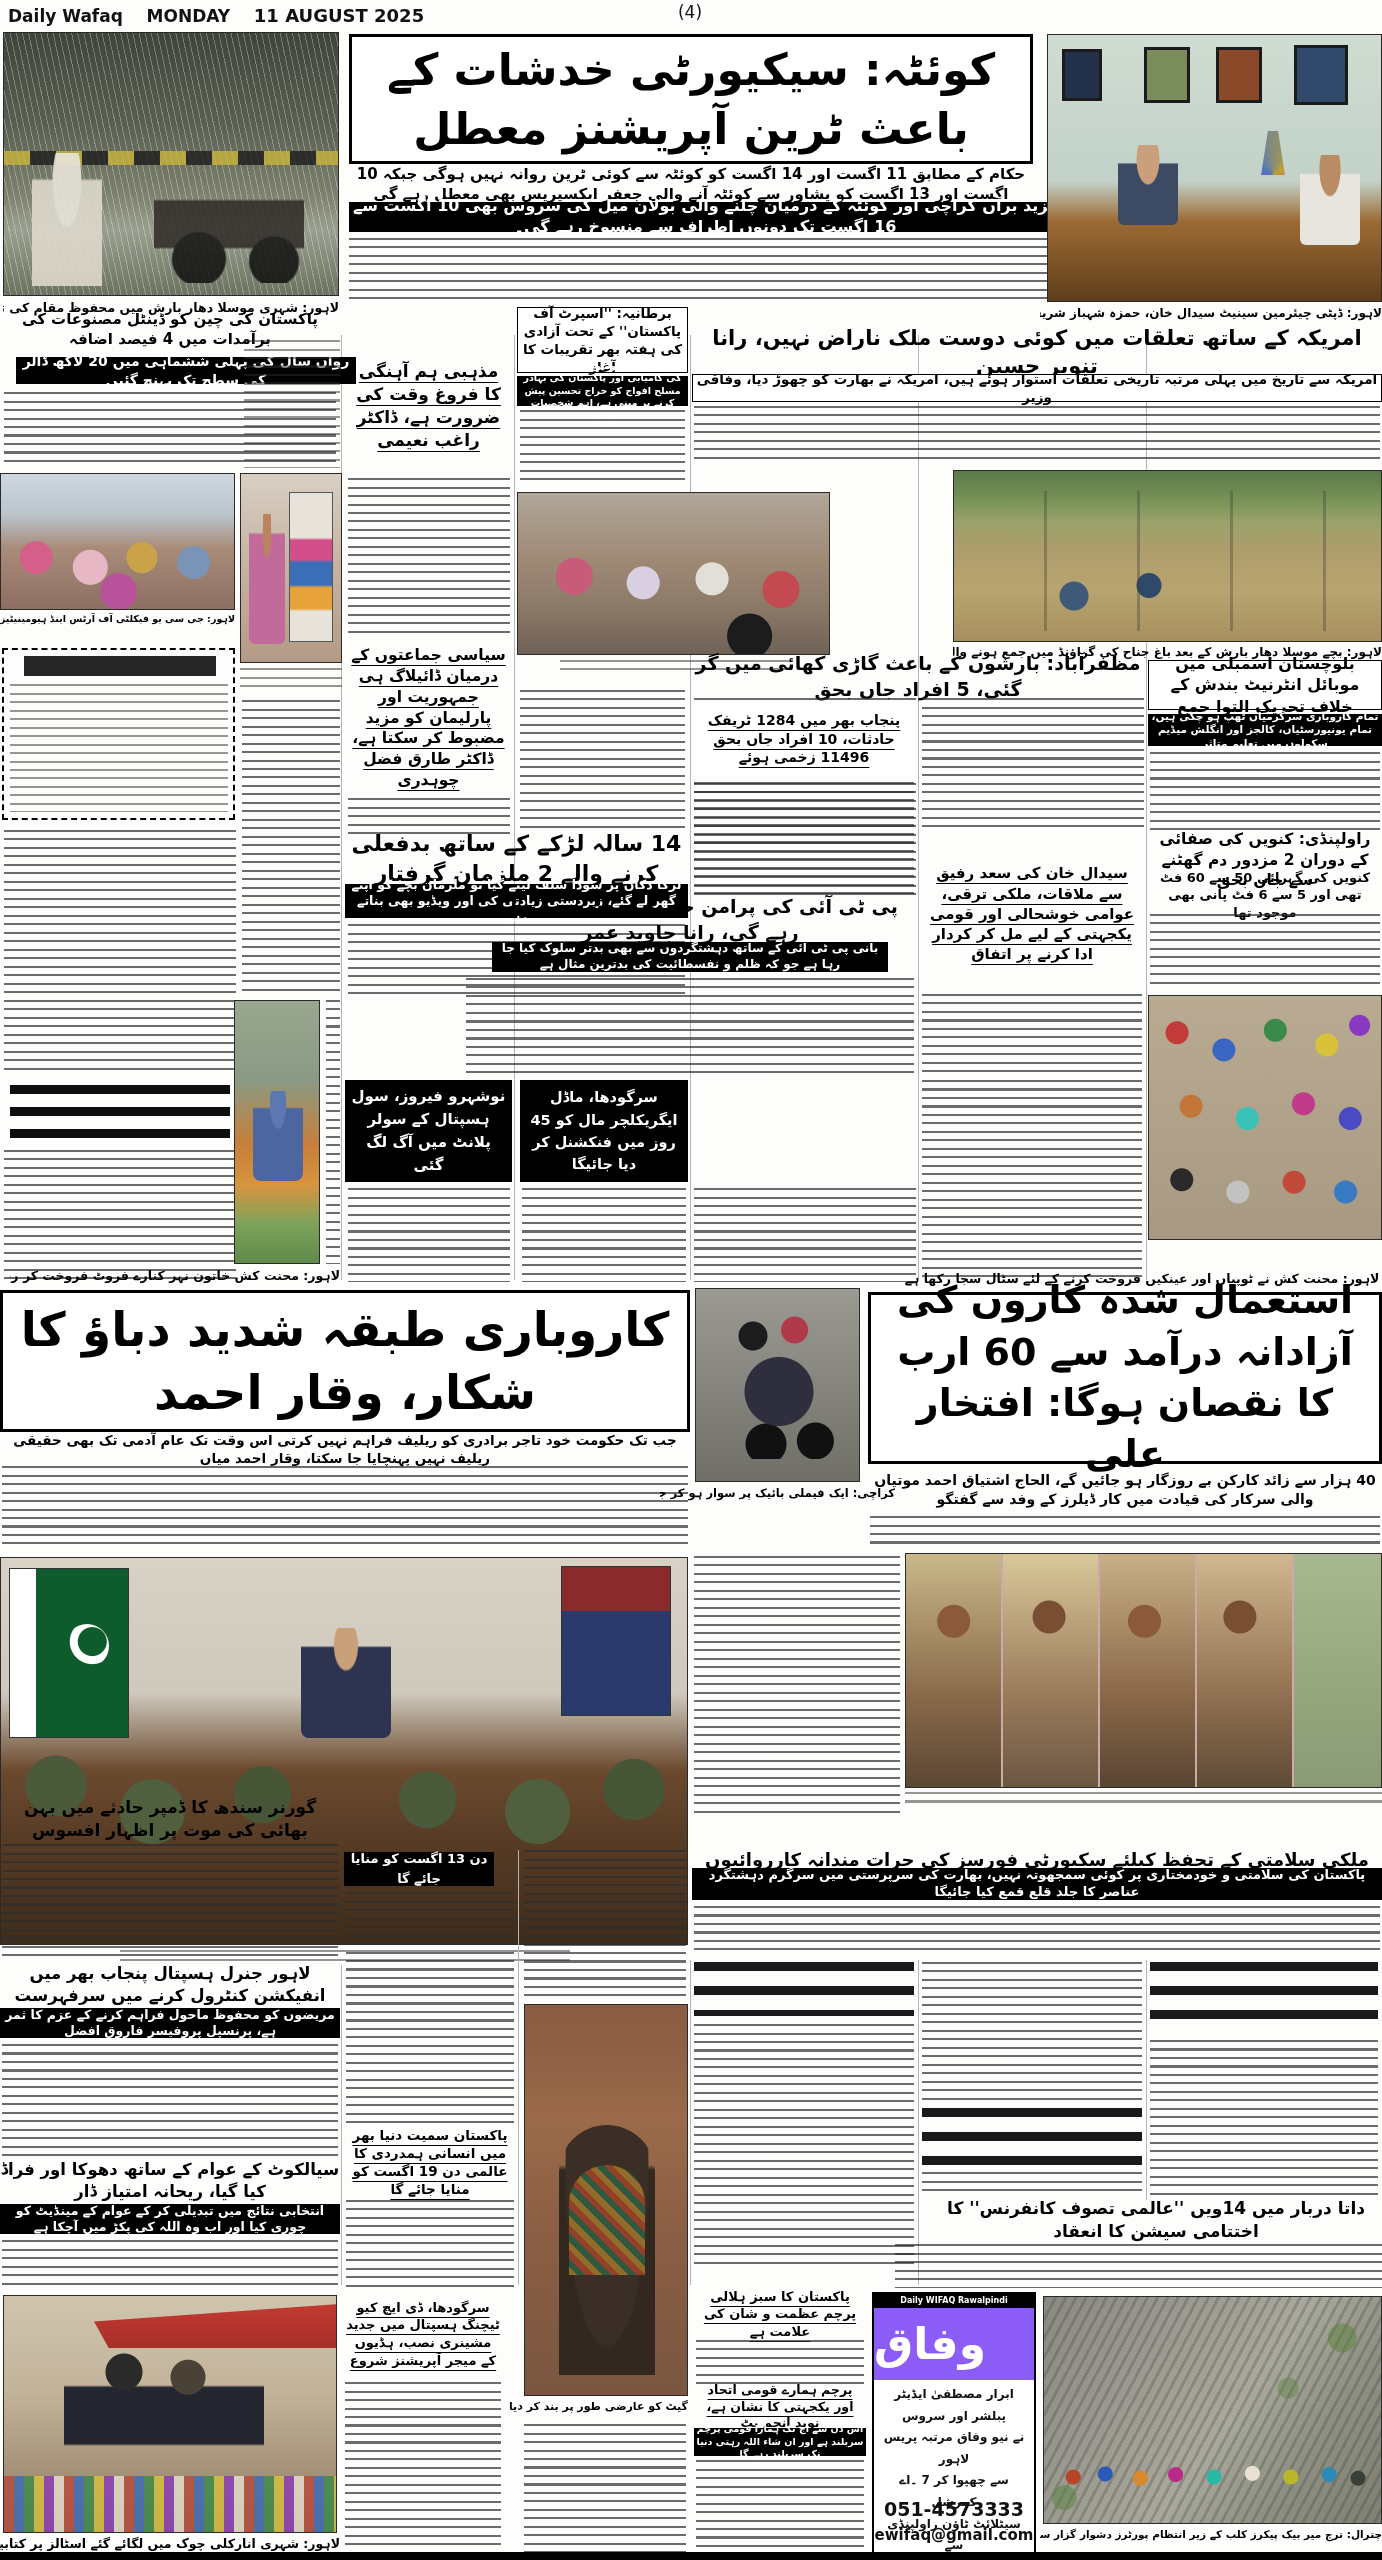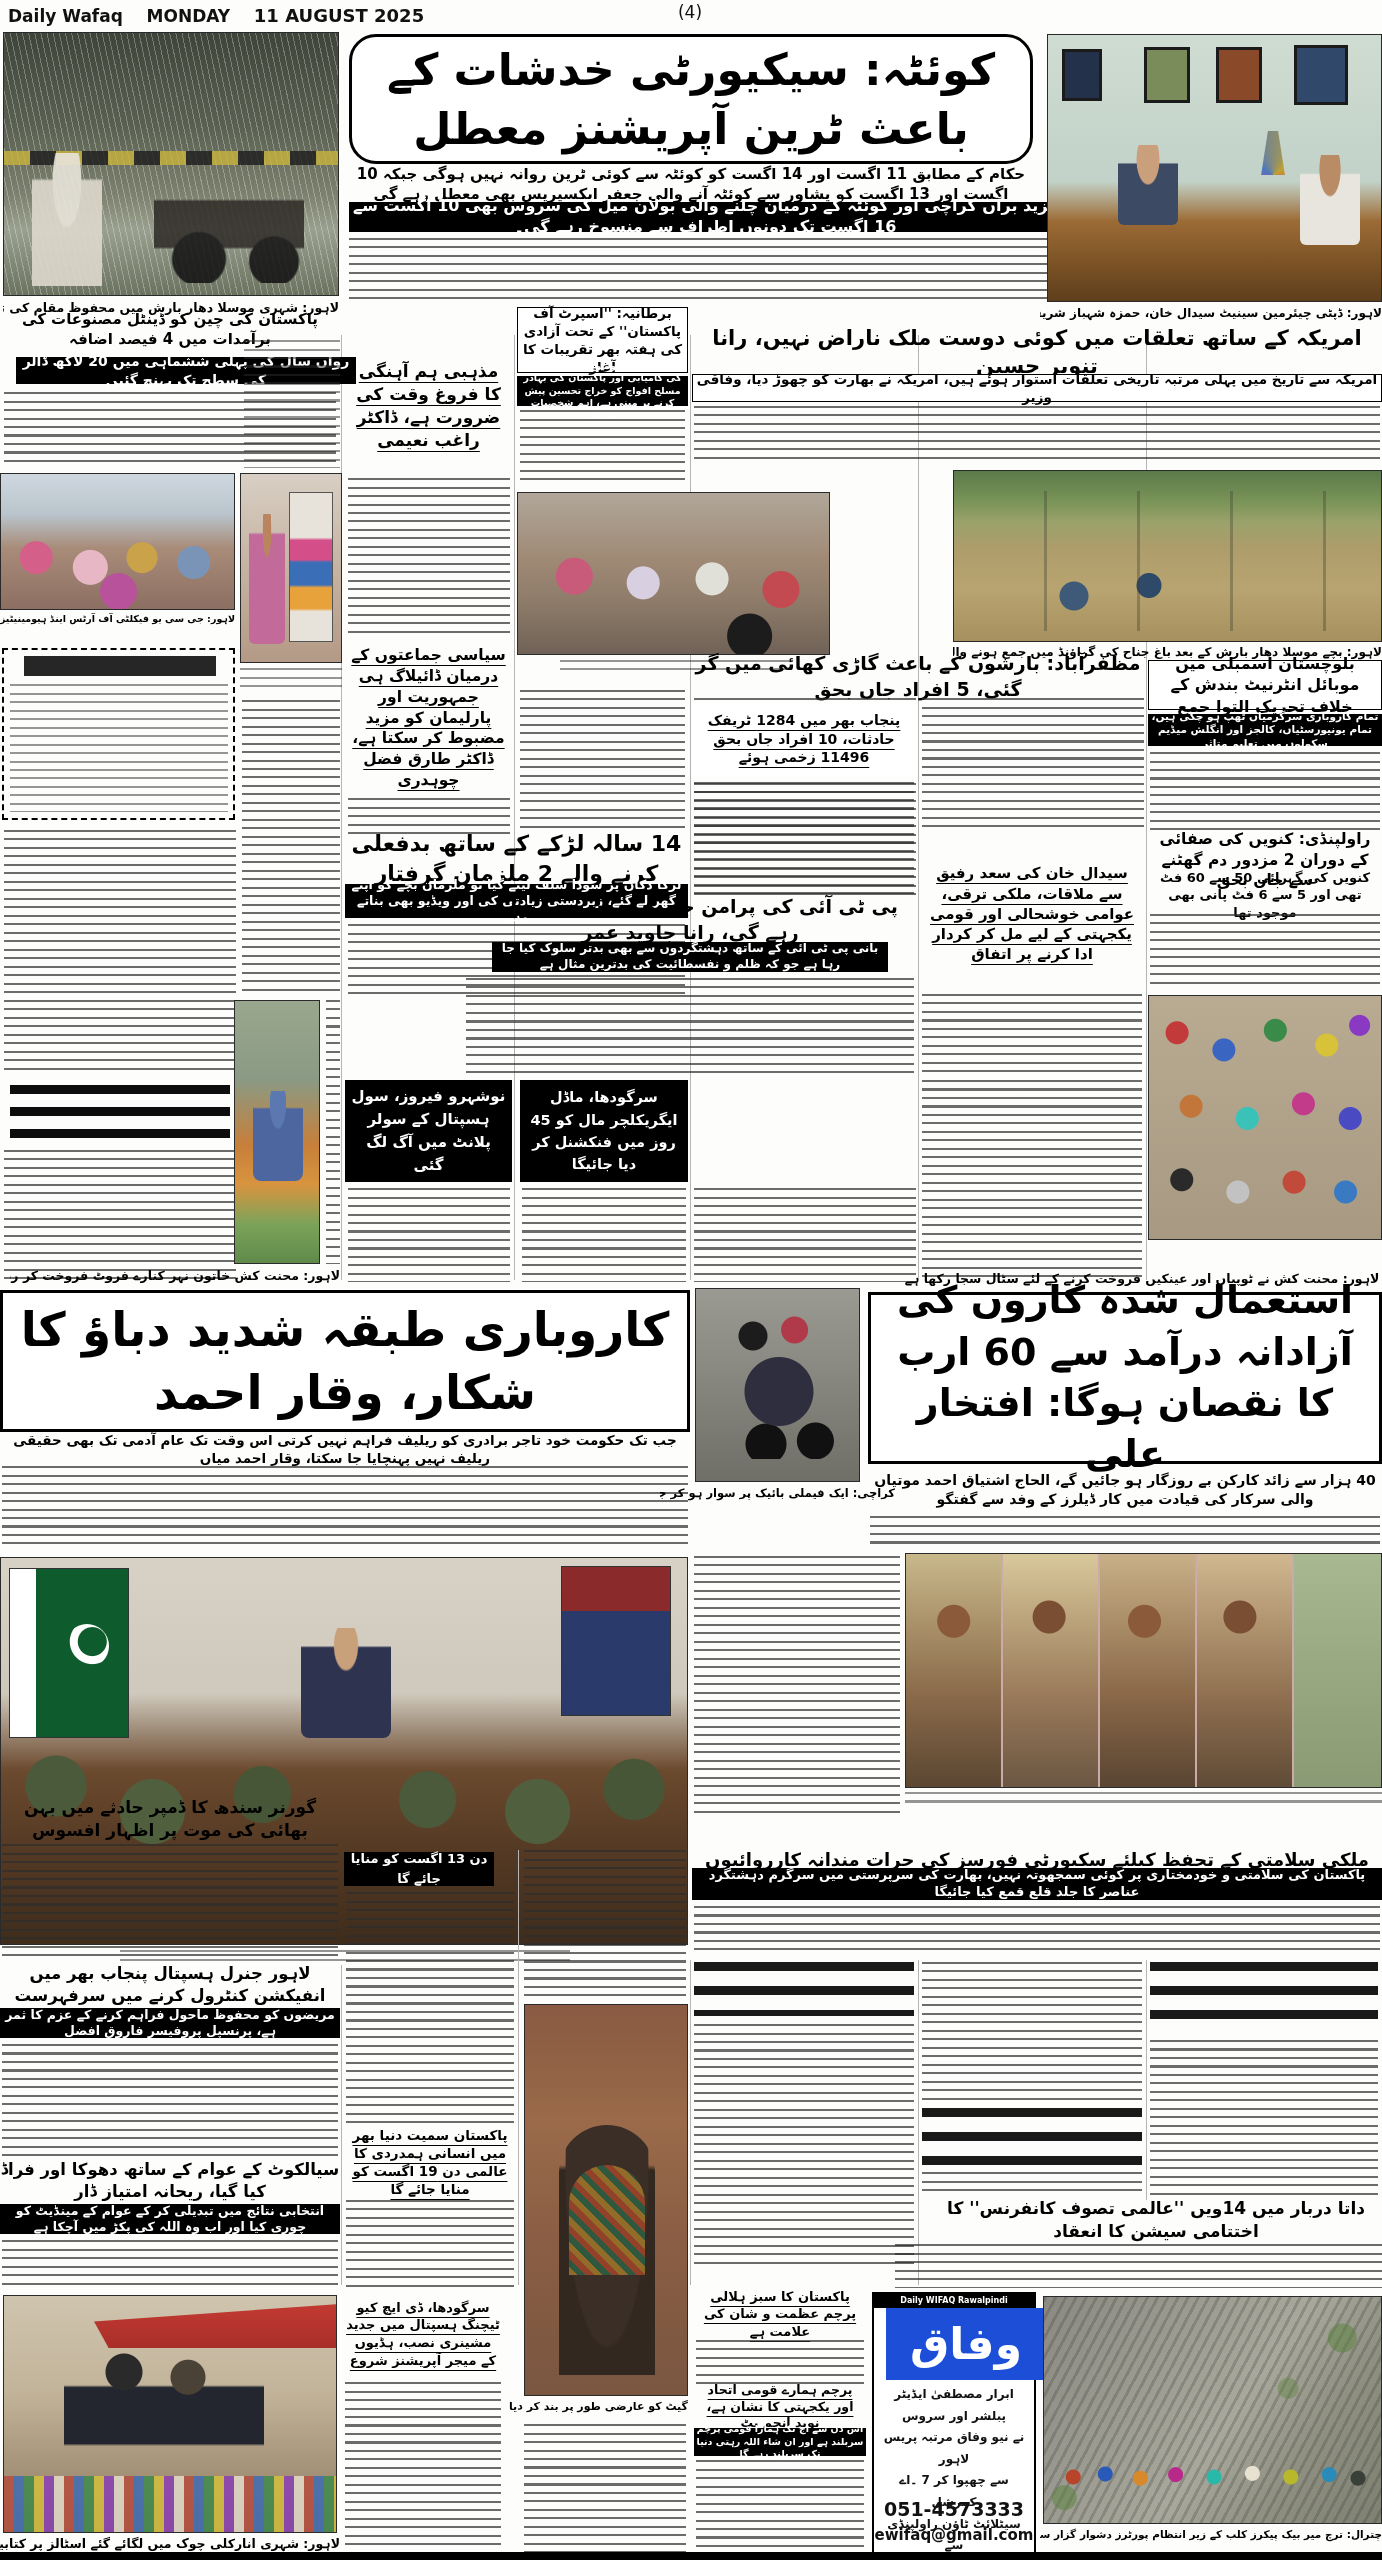--- a/index.html
+++ b/index.html
@@ -48,21 +48,21 @@
          background:repeating-linear-gradient(78deg,rgba(255,255,255,.28) 0 1px,transparent 1px 6px);"></div>
     <div class="abs" style="left:0;top:118px;width:336px;height:14px;
          background:repeating-linear-gradient(90deg,#c9b43c 0 26px,#1c1c1c 26px 52px);opacity:.8;"></div>
     <div class="abs" style="left:28px;top:120px;width:70px;height:140px;
          background:radial-gradient(ellipse at 50% 20%,#e8e4da 0 28%,transparent 30%),linear-gradient(180deg,transparent 18%,#ddd8cc 20% 95%,transparent 95%);opacity:.9;border-radius:8px;"></div>
     <div class="abs" style="left:150px;top:130px;width:150px;height:120px;
          background:radial-gradient(circle at 30% 80%,#111 0 26px,transparent 28px),radial-gradient(circle at 80% 82%,#111 0 24px,transparent 26px),linear-gradient(180deg,transparent 30%,#2e2a26 32% 70%,transparent 72%);opacity:.85;"></div>
   </div>
   <div class="cap" style="left:3px;top:300px;width:336px;height:18px;">لاہور: شہری موسلا دھار بارش میں محفوظ مقام کی تلاش میں ہیں</div>
 
-  <div class="hl box" style="left:349px;top:34px;width:684px;height:130px;font-size:44px;padding:0 25px;border-radius:27px;">کوئٹہ: سیکیورٹی خدشات کے باعث ٹرین آپریشنز معطل</div>
+  <div class="hl box" style="left:349px;top:34px;width:684px;height:130px;font-size:44px;padding:0 25px;">کوئٹہ: سیکیورٹی خدشات کے باعث ٹرین آپریشنز معطل</div>
   <div class="hl" style="left:349px;top:169px;width:684px;height:30px;font-size:15px;">حکام کے مطابق 11 اگست اور 14 اگست کو کوئٹہ سے کوئی ٹرین روانہ نہیں ہوگی جبکہ 10 اگست اور 13 اگست کو پشاور سے کوئٹہ آنے والی جعفر ایکسپریس بھی معطل رہے گی</div>
   <div class="bar" style="left:349px;top:202px;width:713px;height:30px;font-size:16px;">مزید برآں کراچی اور کوئٹہ کے درمیان چلنے والی بولان میل کی سروس بھی 10 اگست سے 16 اگست تک دونوں اطراف سے منسوخ رہے گی۔</div>
   <div class="st" style="left:349px;top:238px;width:713px;height:62px;"></div>
 
   <div class="ph" style="left:1047px;top:34px;width:335px;height:268px;
               background:linear-gradient(180deg,#cfdcd2 0%,#c2d2c8 55%,#9c6b35 70%,#7d5426 85%,#5e3e1c 100%);">
     <div class="pframe" style="left:14px;top:14px;width:34px;height:46px;"></div>
     <div class="pframe" style="left:96px;top:12px;width:40px;height:50px;background:#7a8c5a;"></div>
     <div class="pframe" style="left:168px;top:12px;width:40px;height:50px;background:#8a4a2a;"></div>
     <div class="pframe" style="left:246px;top:10px;width:48px;height:54px;background:#30486a;"></div>
@@ -292,21 +292,21 @@
   <div class="st" style="left:345px;top:2382px;width:156px;height:172px;"></div>
 
   <div class="hl ruled" style="left:694px;top:2292px;width:172px;height:44px;font-size:13px;padding:0 3px;">پاکستان کا سبز ہلالی پرچم عظمت و شان کی علامت ہے</div>
   <div class="st" style="left:696px;top:2340px;width:168px;height:46px;"></div>
   <div class="hl ruled" style="left:694px;top:2390px;width:172px;height:34px;font-size:12.5px;padding:0 3px;">پرچم ہمارے قومی اتحاد اور یکجہتی کا نشان ہے، نوید انجم بٹ</div>
   <div class="bar" style="left:694px;top:2428px;width:172px;height:28px;font-size:9.5px;padding:0 2px;">اس دن سے آج تک ہمارا قومی پرچم سربلند ہے اور ان شاء اللہ رہتی دنیا تک سربلند رہے گا</div>
   <div class="st" style="left:696px;top:2460px;width:168px;height:94px;"></div>
 
   <div class="abs" style="left:872px;top:2292px;width:164px;height:262px;border:2px solid #000;background:#fff;">
     <div class="abs" style="left:0;top:0;width:160px;height:14px;background:#000;color:#fff;font:bold 8px 'DejaVu Sans',sans-serif;text-align:center;line-height:14px;">Daily WIFAQ Rawalpindi</div>
-    <div class="abs" style="left:12px;top:14px;width:160px;height:72px;background:#1d4ed8;color:#fff;font:bold 44px 'DejaVu Sans',sans-serif;text-align:center;line-height:72px;direction:rtl;">وفاق</div>
+    <div class="abs" style="left:0;top:14px;width:160px;height:72px;background:#8b5cf6;color:#fff;font:bold 44px 'DejaVu Sans',sans-serif;text-align:left;line-height:72px;direction:rtl;">وفاق</div>
     <div class="abs" style="left:2px;top:90px;width:156px;height:110px;direction:rtl;text-align:center;font:bold 12px 'DejaVu Sans',sans-serif;line-height:1.8;">
       <div>ابرار مصطفیٰ ایڈیٹر پبلشر اور سروس</div>
       <div>نے نیو وفاق مرتبہ پریس لاہور</div>
       <div>سے چھپوا کر 7 ۔اے کمرشل</div>
       <div>سیٹلائٹ ٹاؤن راولپنڈی سے</div>
       <div>شائع کیا</div>
     </div>
     <div class="abs" style="left:0;top:204px;width:160px;height:26px;text-align:center;font:bold 19px 'DejaVu Sans',sans-serif;">051-4573333</div>
     <div class="abs" style="left:0;top:232px;width:160px;height:22px;text-align:center;font:bold 15px 'DejaVu Sans',sans-serif;">ewifaq@gmail.com</div>
   </div>

